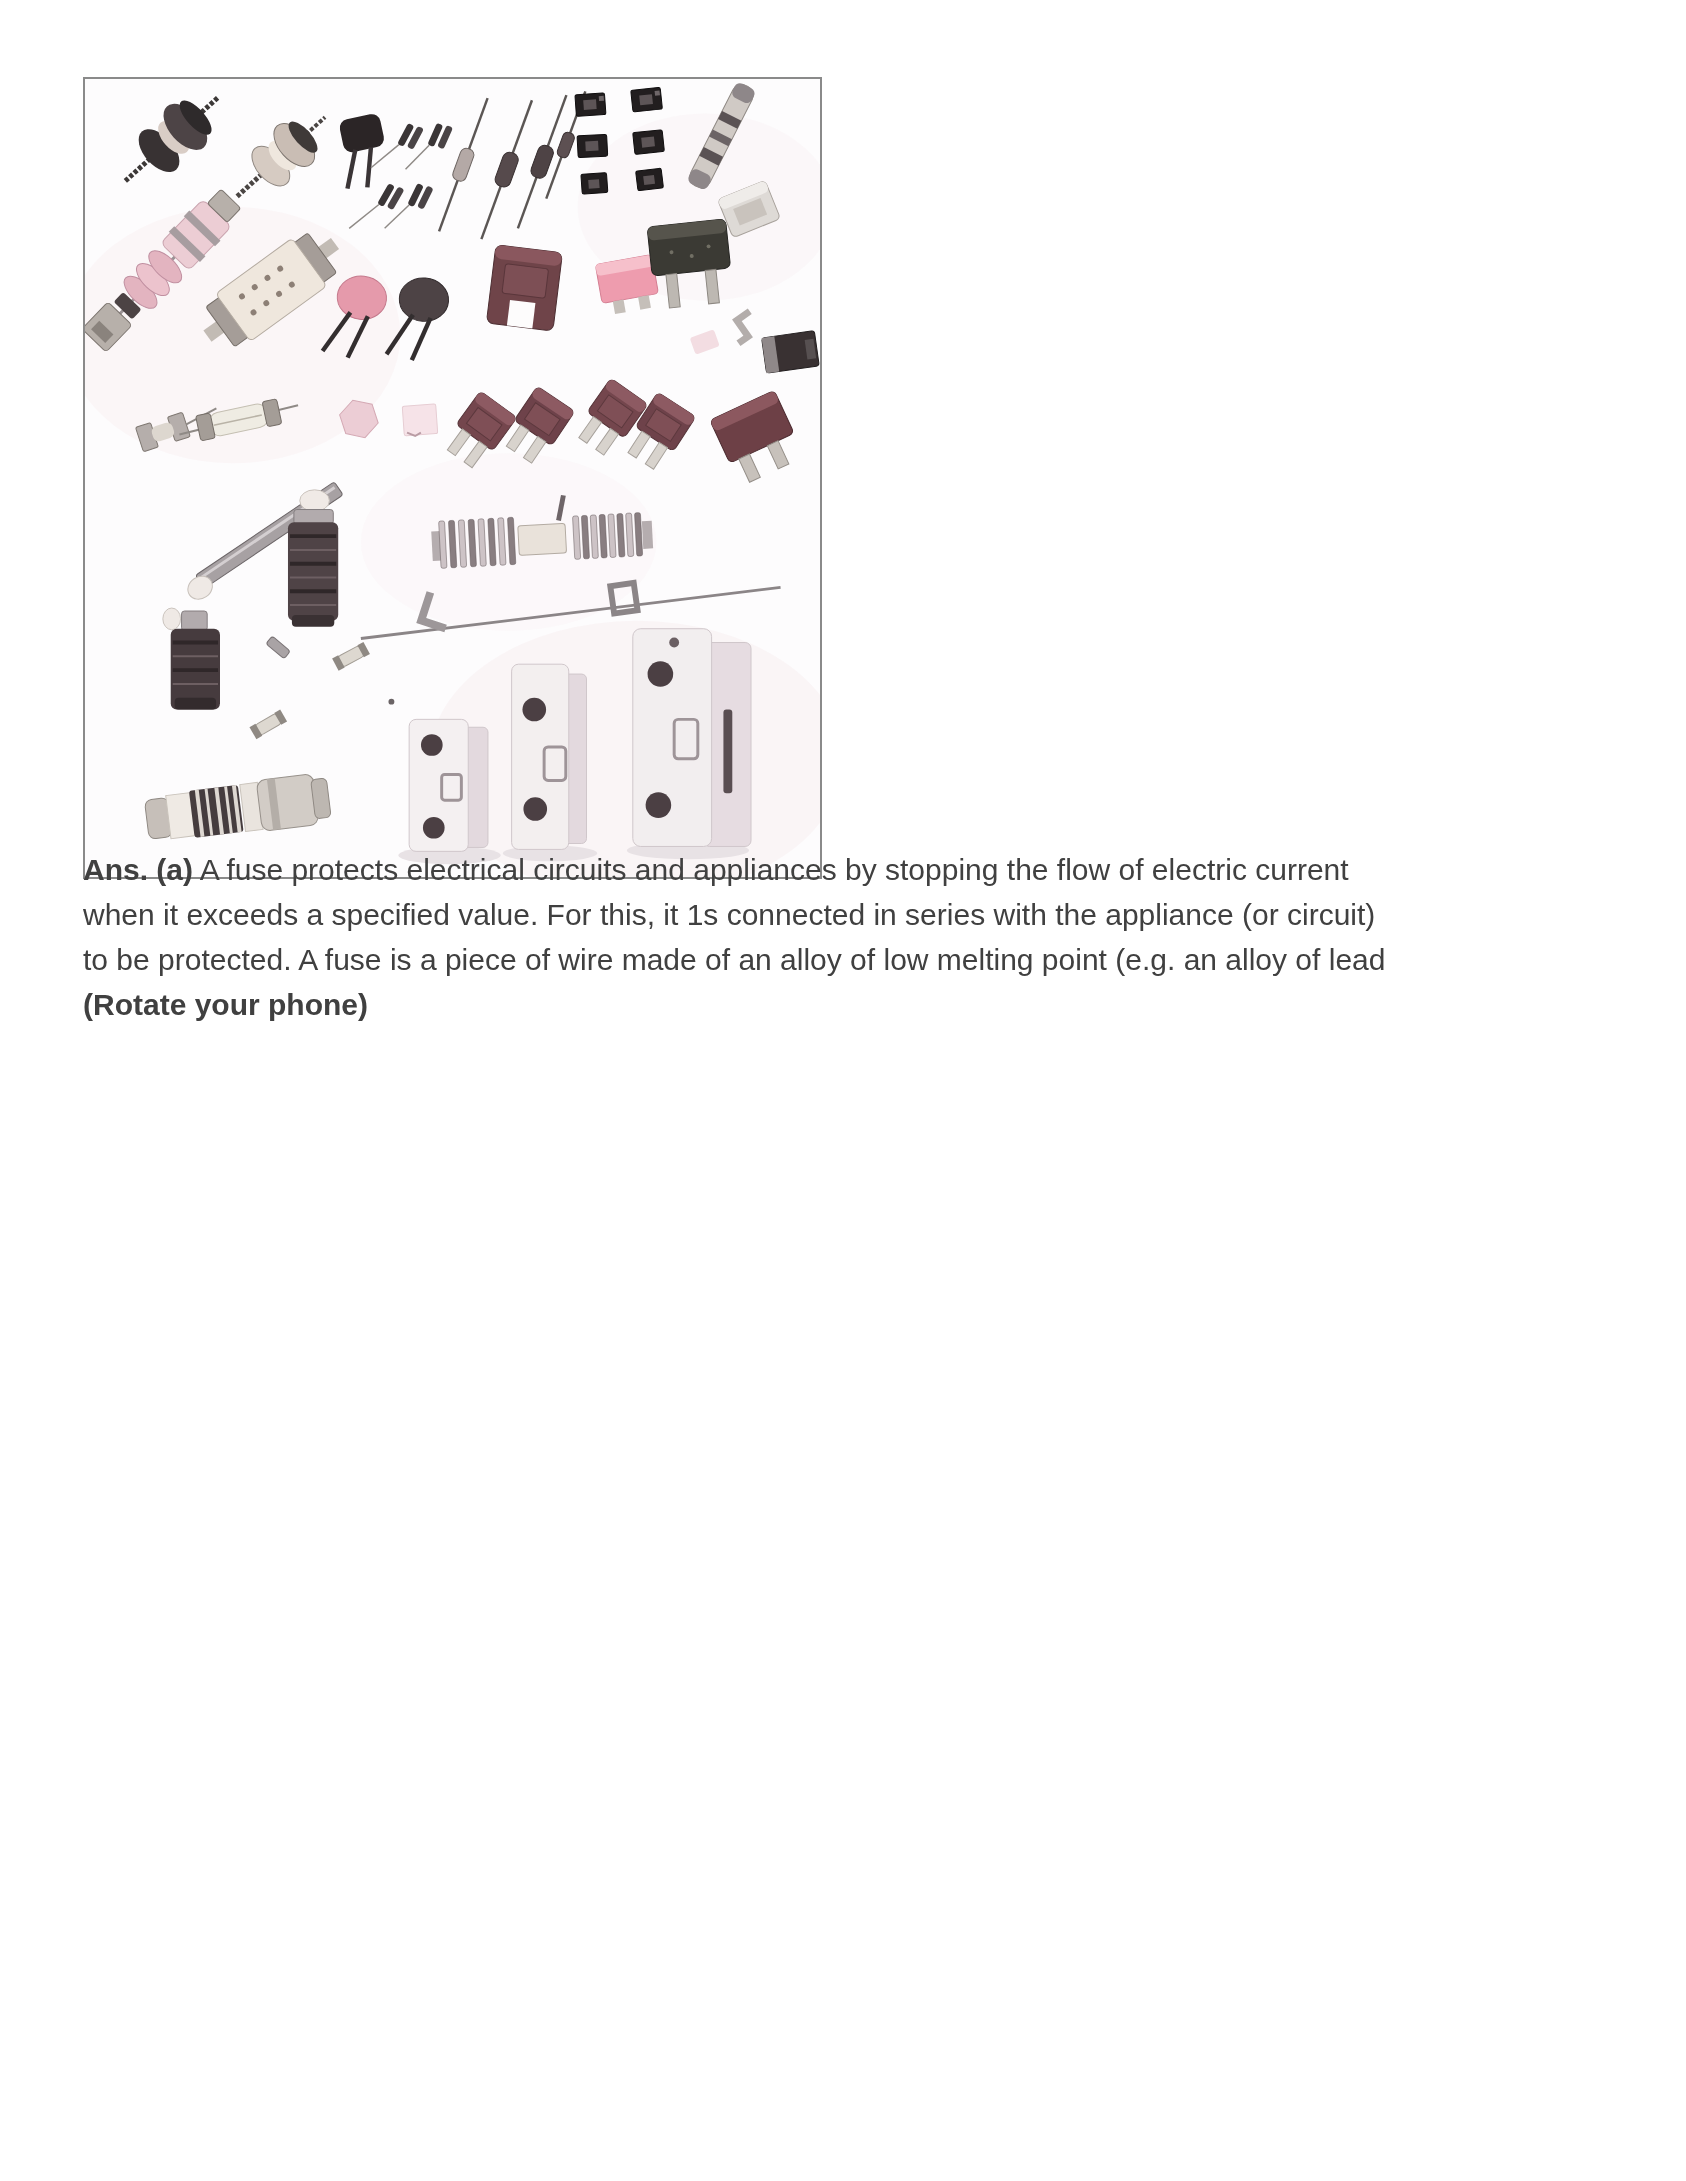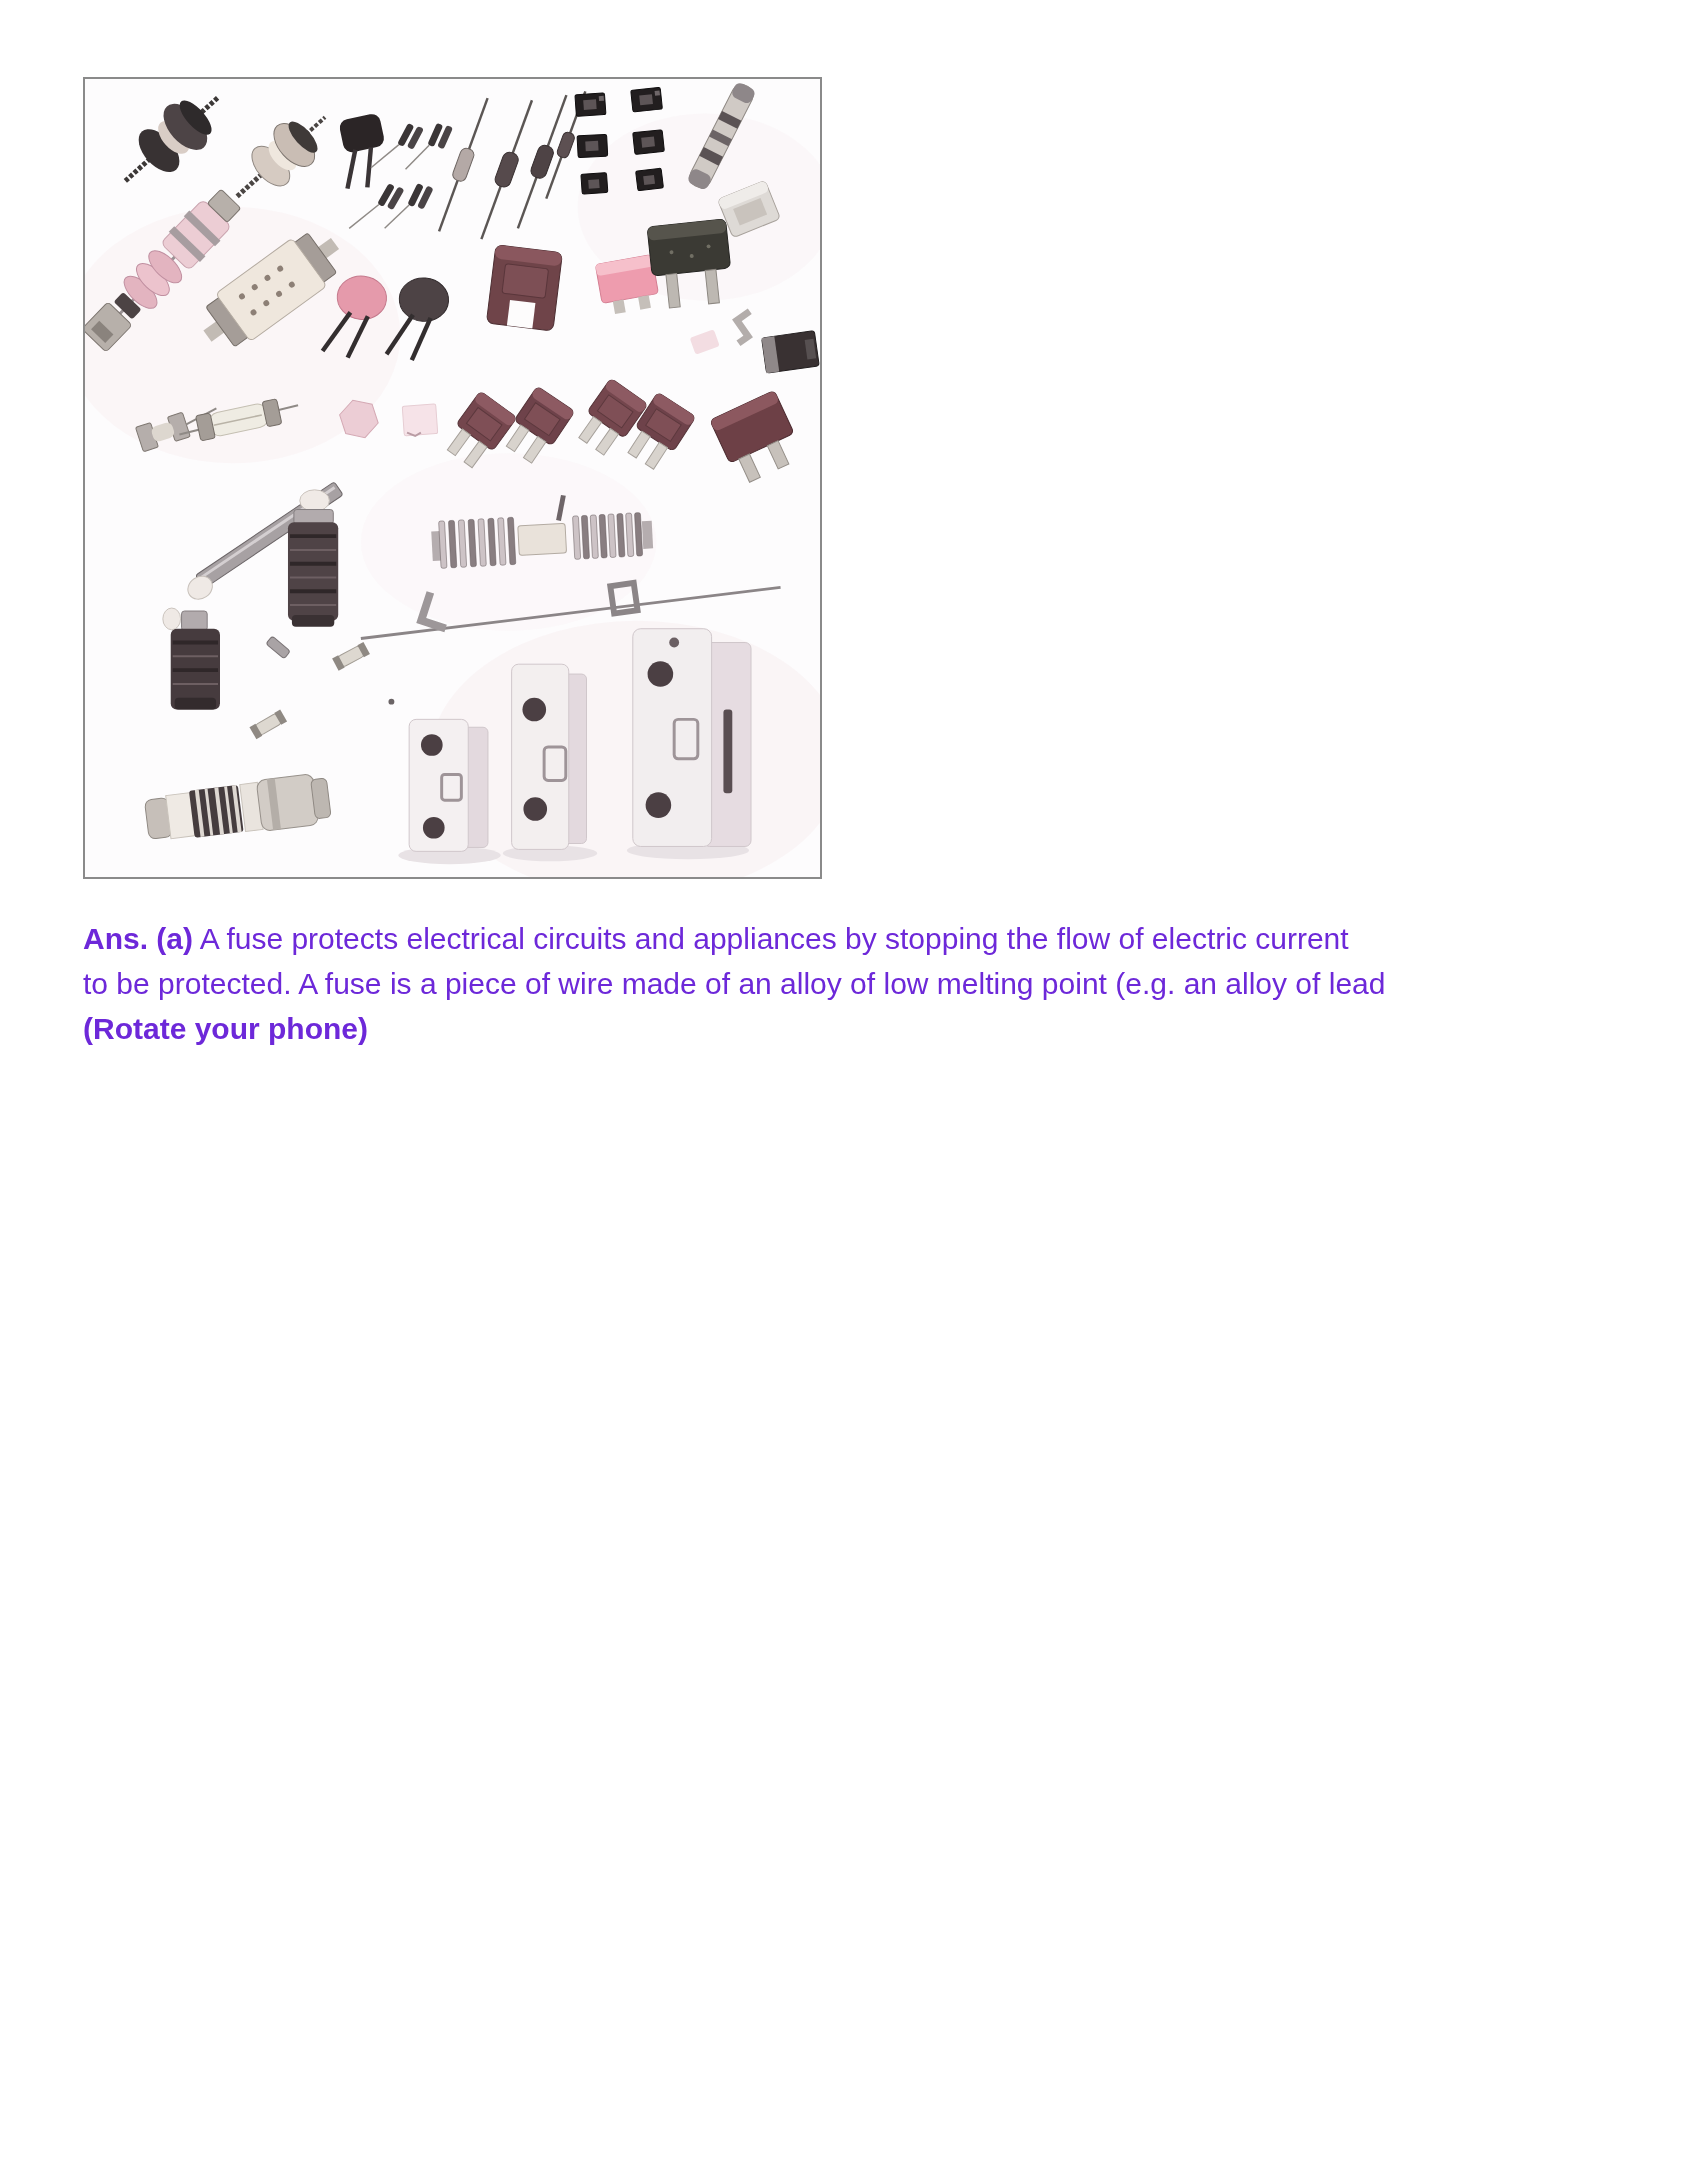--- a/index.html
+++ b/index.html
@@ -6,22 +6,22 @@
   body {
     width:1686px; height:2181px; background:#ffffff; position:relative;
     font-family:"Liberation Sans", sans-serif;
   }
   .figure-frame {
     position:absolute; left:83px; top:77px; width:739px; height:802px;
     border:2px solid #8a8a8a; box-sizing:border-box; background:#fdfcfd; overflow:hidden;
   }
   .figure-frame svg { display:block; width:735px; height:798px; }
   .answer {
-    position:absolute; left:83px; top:916px; width:1594px;
-    color:#6d28d9; font-size:30px; line-height:45px; font-weight:400;
+    position:absolute; left:83px; top:847px; width:1594px;
+    color:#404040; font-size:30px; line-height:45px; font-weight:400;
   }
   .answer .line { white-space:pre; }
   .answer b, .answer .bold { font-weight:700; }
 </style>
 </head>
 <body>
 
 <div class="figure-frame">
 <svg viewBox="0 0 746 810" xmlns="http://www.w3.org/2000/svg">
 
@@ -366,16 +366,17 @@
     <circle cx="582" cy="737" r="13" fill="#4b3f43"></circle>
     <rect x="598" y="650" width="24" height="40" rx="4" fill="none" stroke="#9e9498" stroke-width="3"></rect>
     <rect x="648" y="640" width="9" height="85" rx="3" fill="#5a4e52"></rect>
     <circle cx="598" cy="572" r="5" fill="#6b5f63"></circle>
   </g>
 </svg>
 </div>
 
 <div class="answer">
   <div class="line"><b>Ans. (a)</b><span> A fuse protects electrical circuits and appliances by stopping the flow of electric current</span></div>
+  <div class="line">when it exceeds a specified value. For this, it 1s connected in series with the appliance (or circuit)</div>
   <div class="line">to be protected. A fuse is a piece of wire made of an alloy of low melting point (e.g. an alloy of lead</div>
   <div class="line bold">(Rotate your phone)</div>
 </div>
 
 
 </body></html>

